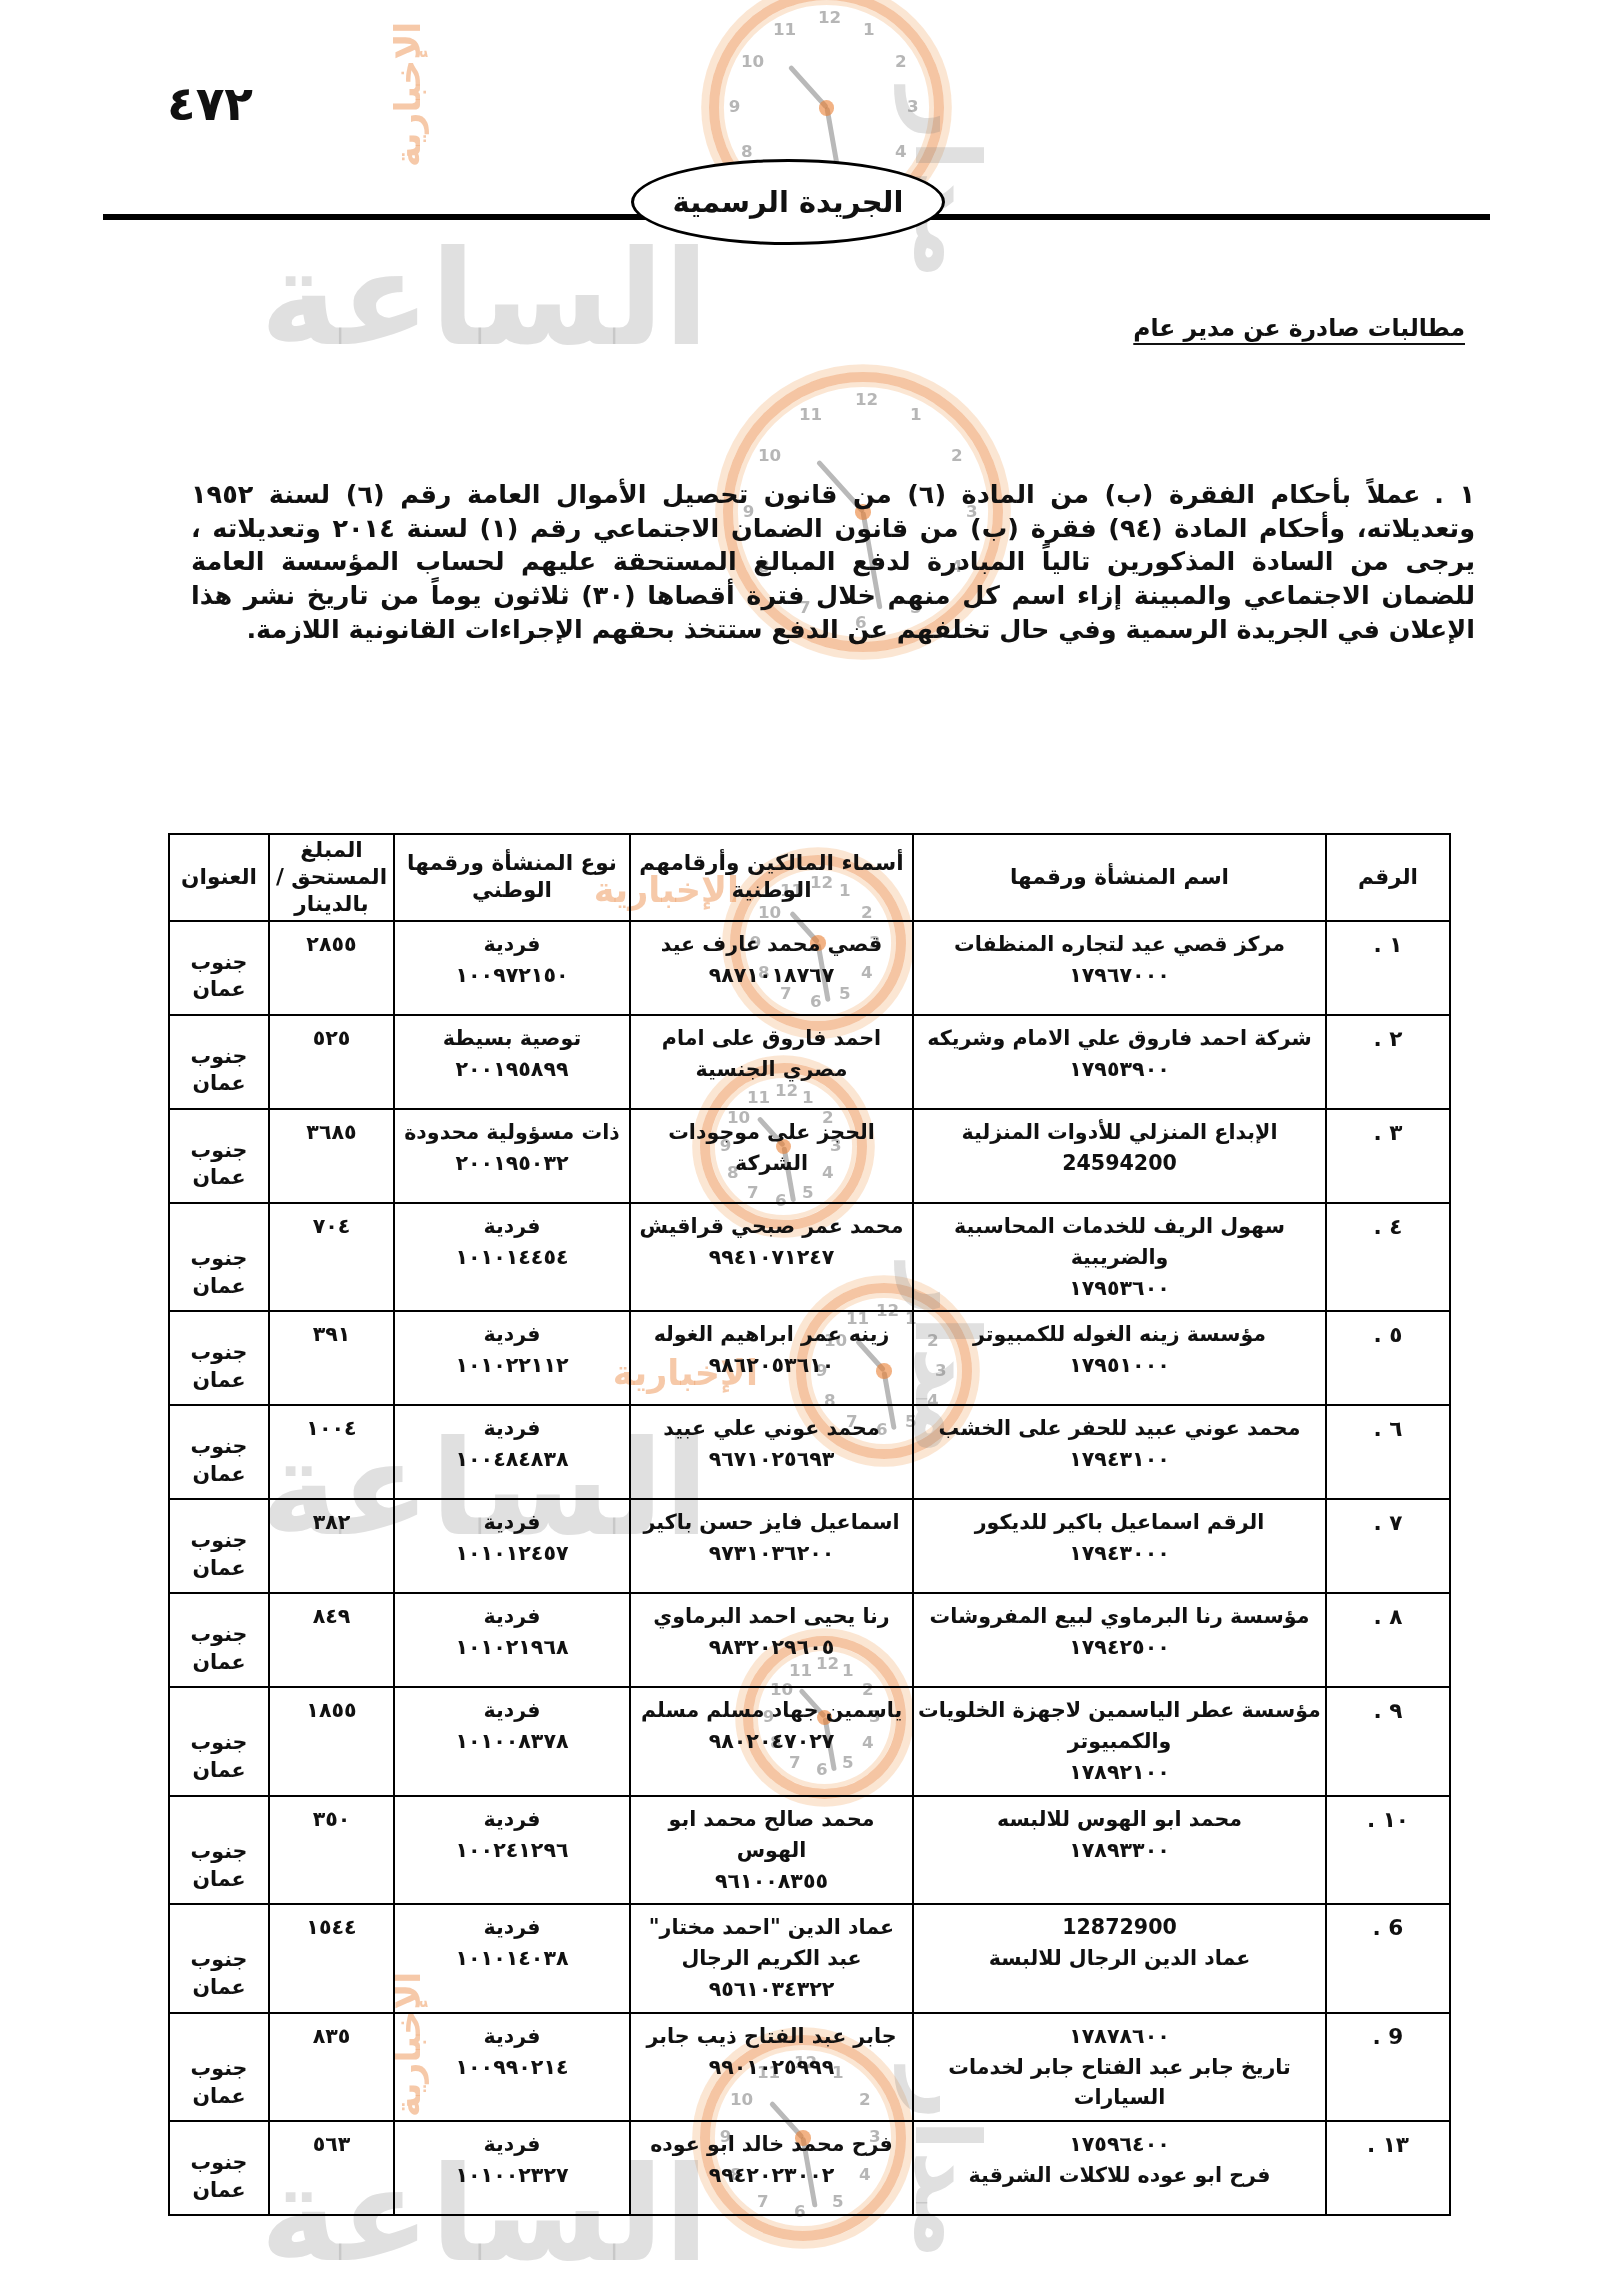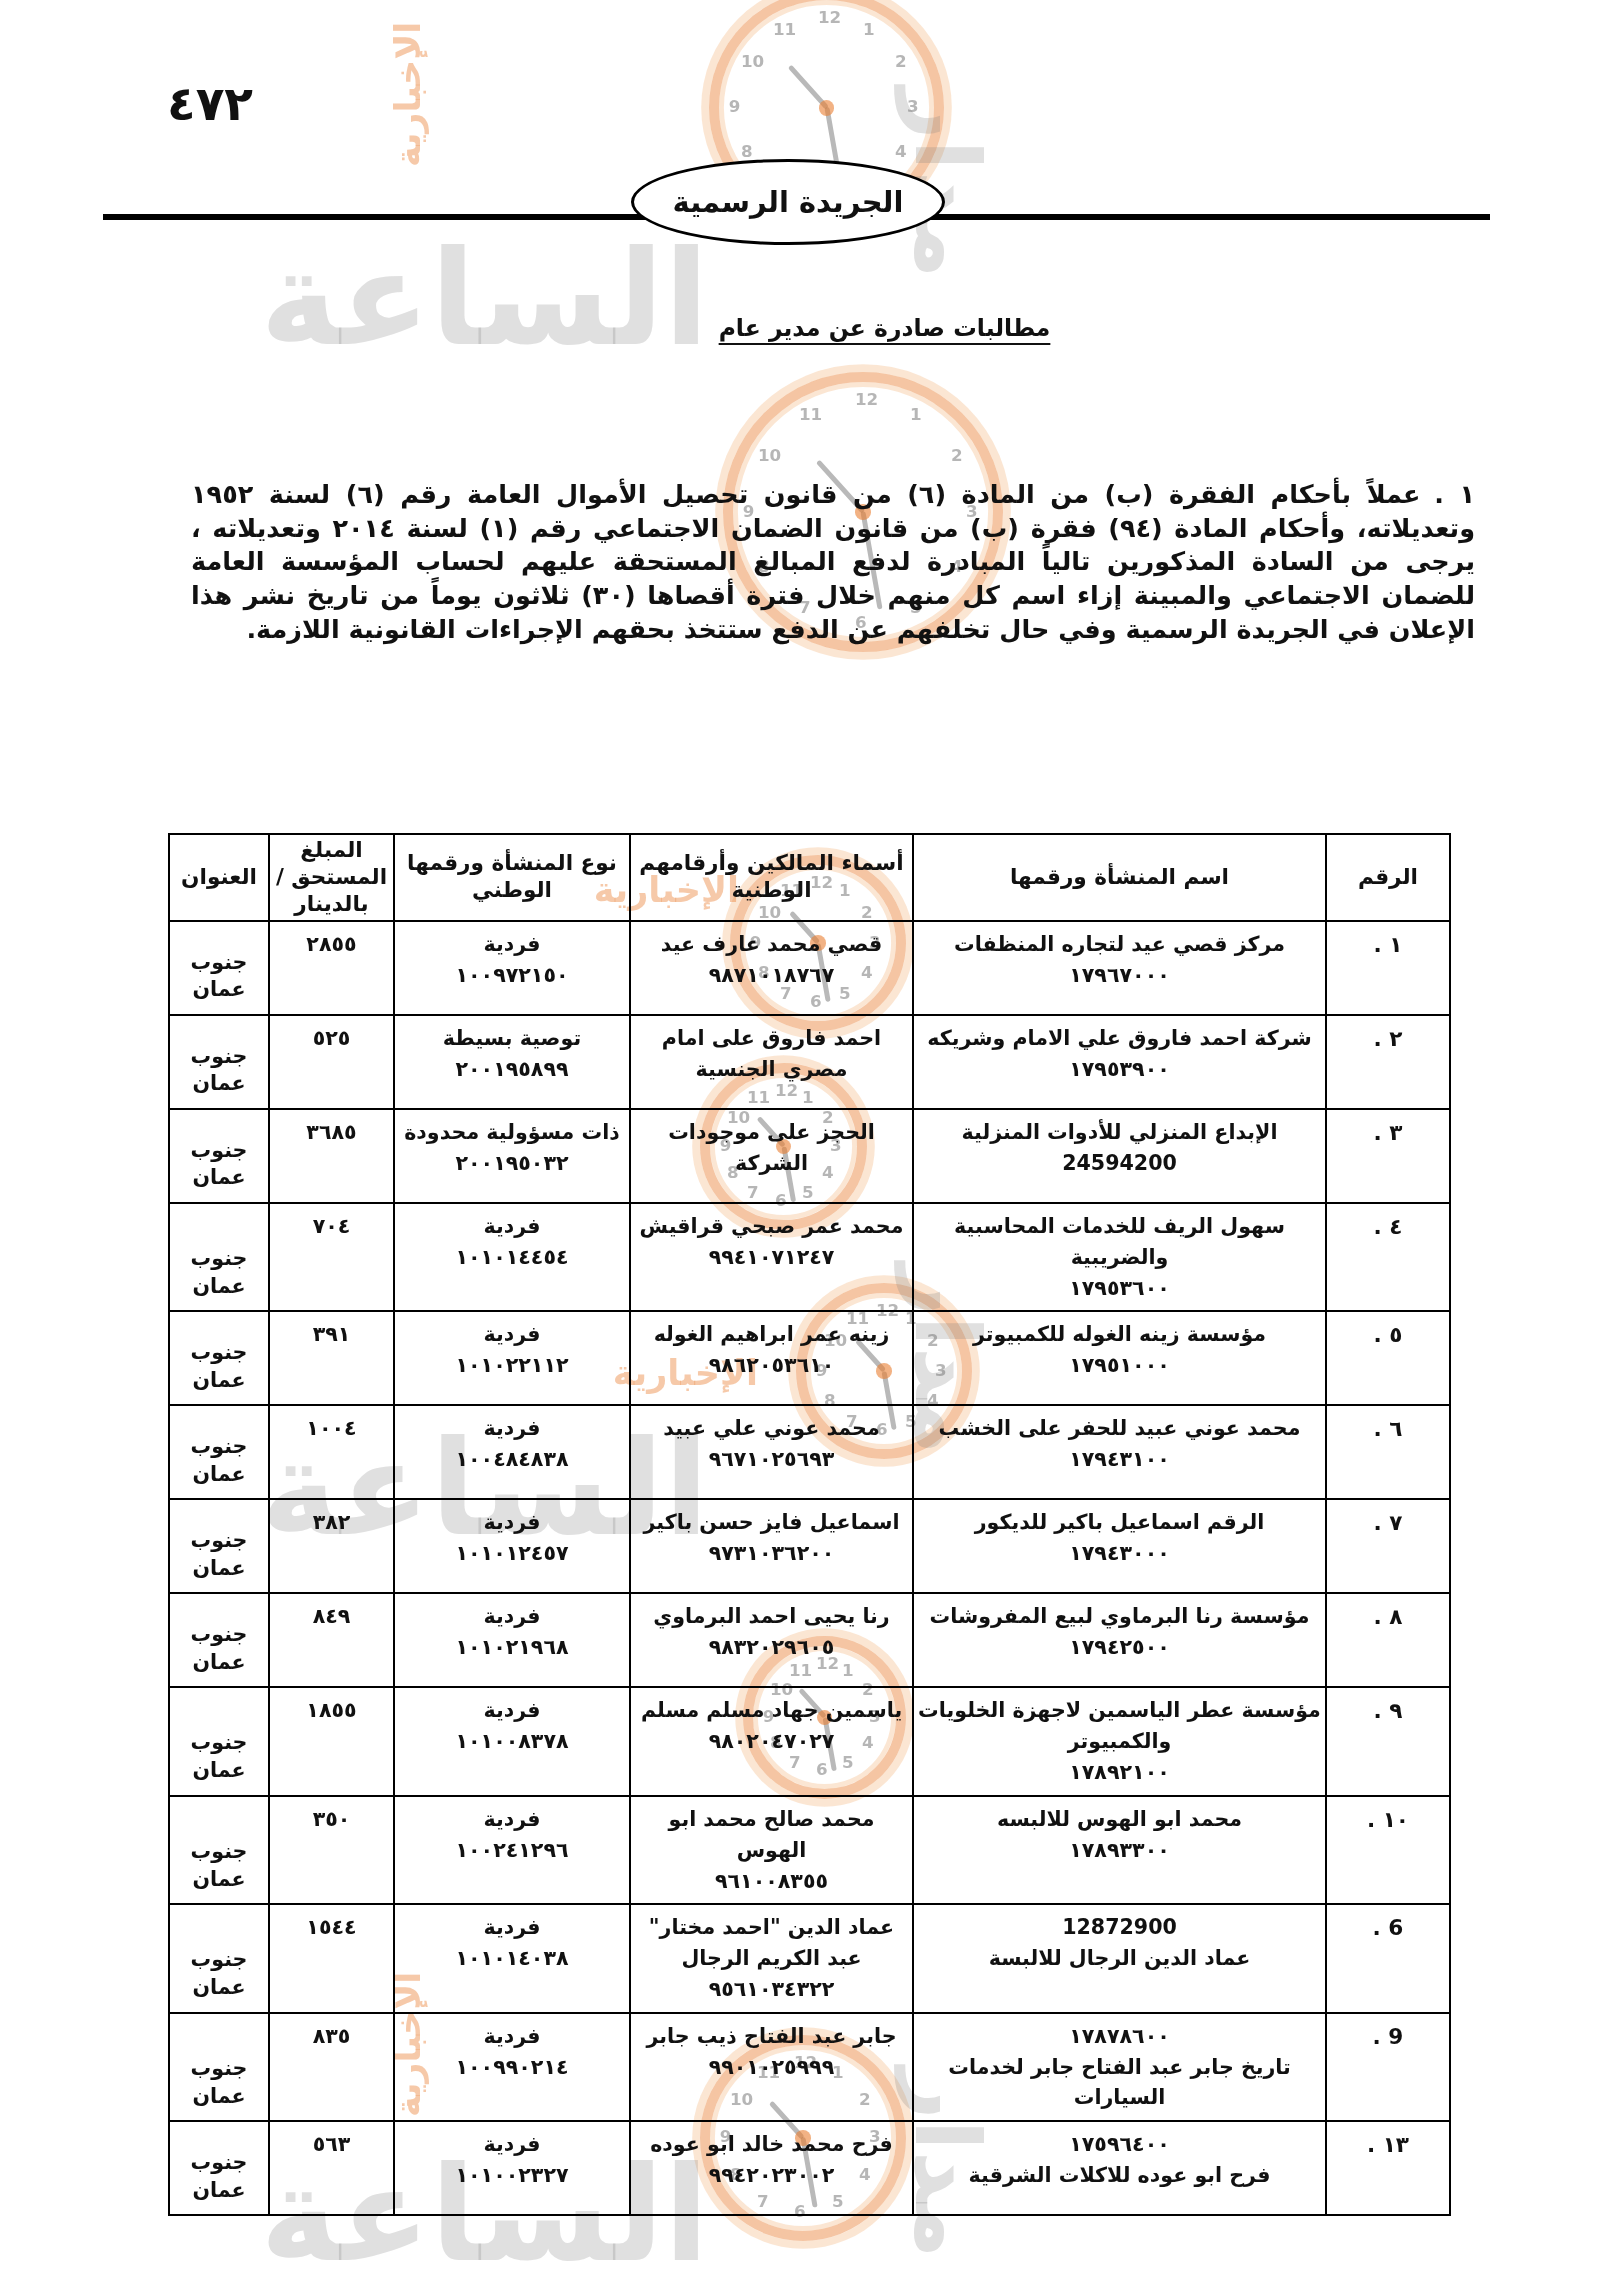--- a/index.html
+++ b/index.html
@@ -44,21 +44,21 @@
   }
   .rule{ position:absolute; top:214px; right:131px; width:1387px; height:5.9px; background:#000; }
   .seal{
     position:absolute; top:159px; right:676px;
     width:314px; height:86px;
     border:3.9px solid #000; border-radius:50%;
     background:#fff;
     display:flex; align-items:center; justify-content:center;
     font-size:29px; font-weight:bold;
   }
-  .titles{ position:absolute; top:314px; right:163px; width:1147px; text-align:center; }
+  .titles{ position:absolute; top:314px; right:156px; width:1147px; text-align:right; }
   .title-1{ font-size:23.5px; font-weight:bold; text-decoration:underline; text-underline-offset:6.9px;
             text-decoration-thickness:2px; margin-bottom:17.6px; }
   .title-2{ font-size:25.5px; font-weight:bold; text-decoration:underline; text-underline-offset:6.9px;
             text-decoration-thickness:2px; }
   .notice{
     position:absolute; top:478px; right:146px; width:1284px;
     font-size:25.5px; font-weight:bold; line-height:1.32;
     text-align:justify; direction:rtl;
   }
   .notice .marker{ margin-left:13.7px; }

